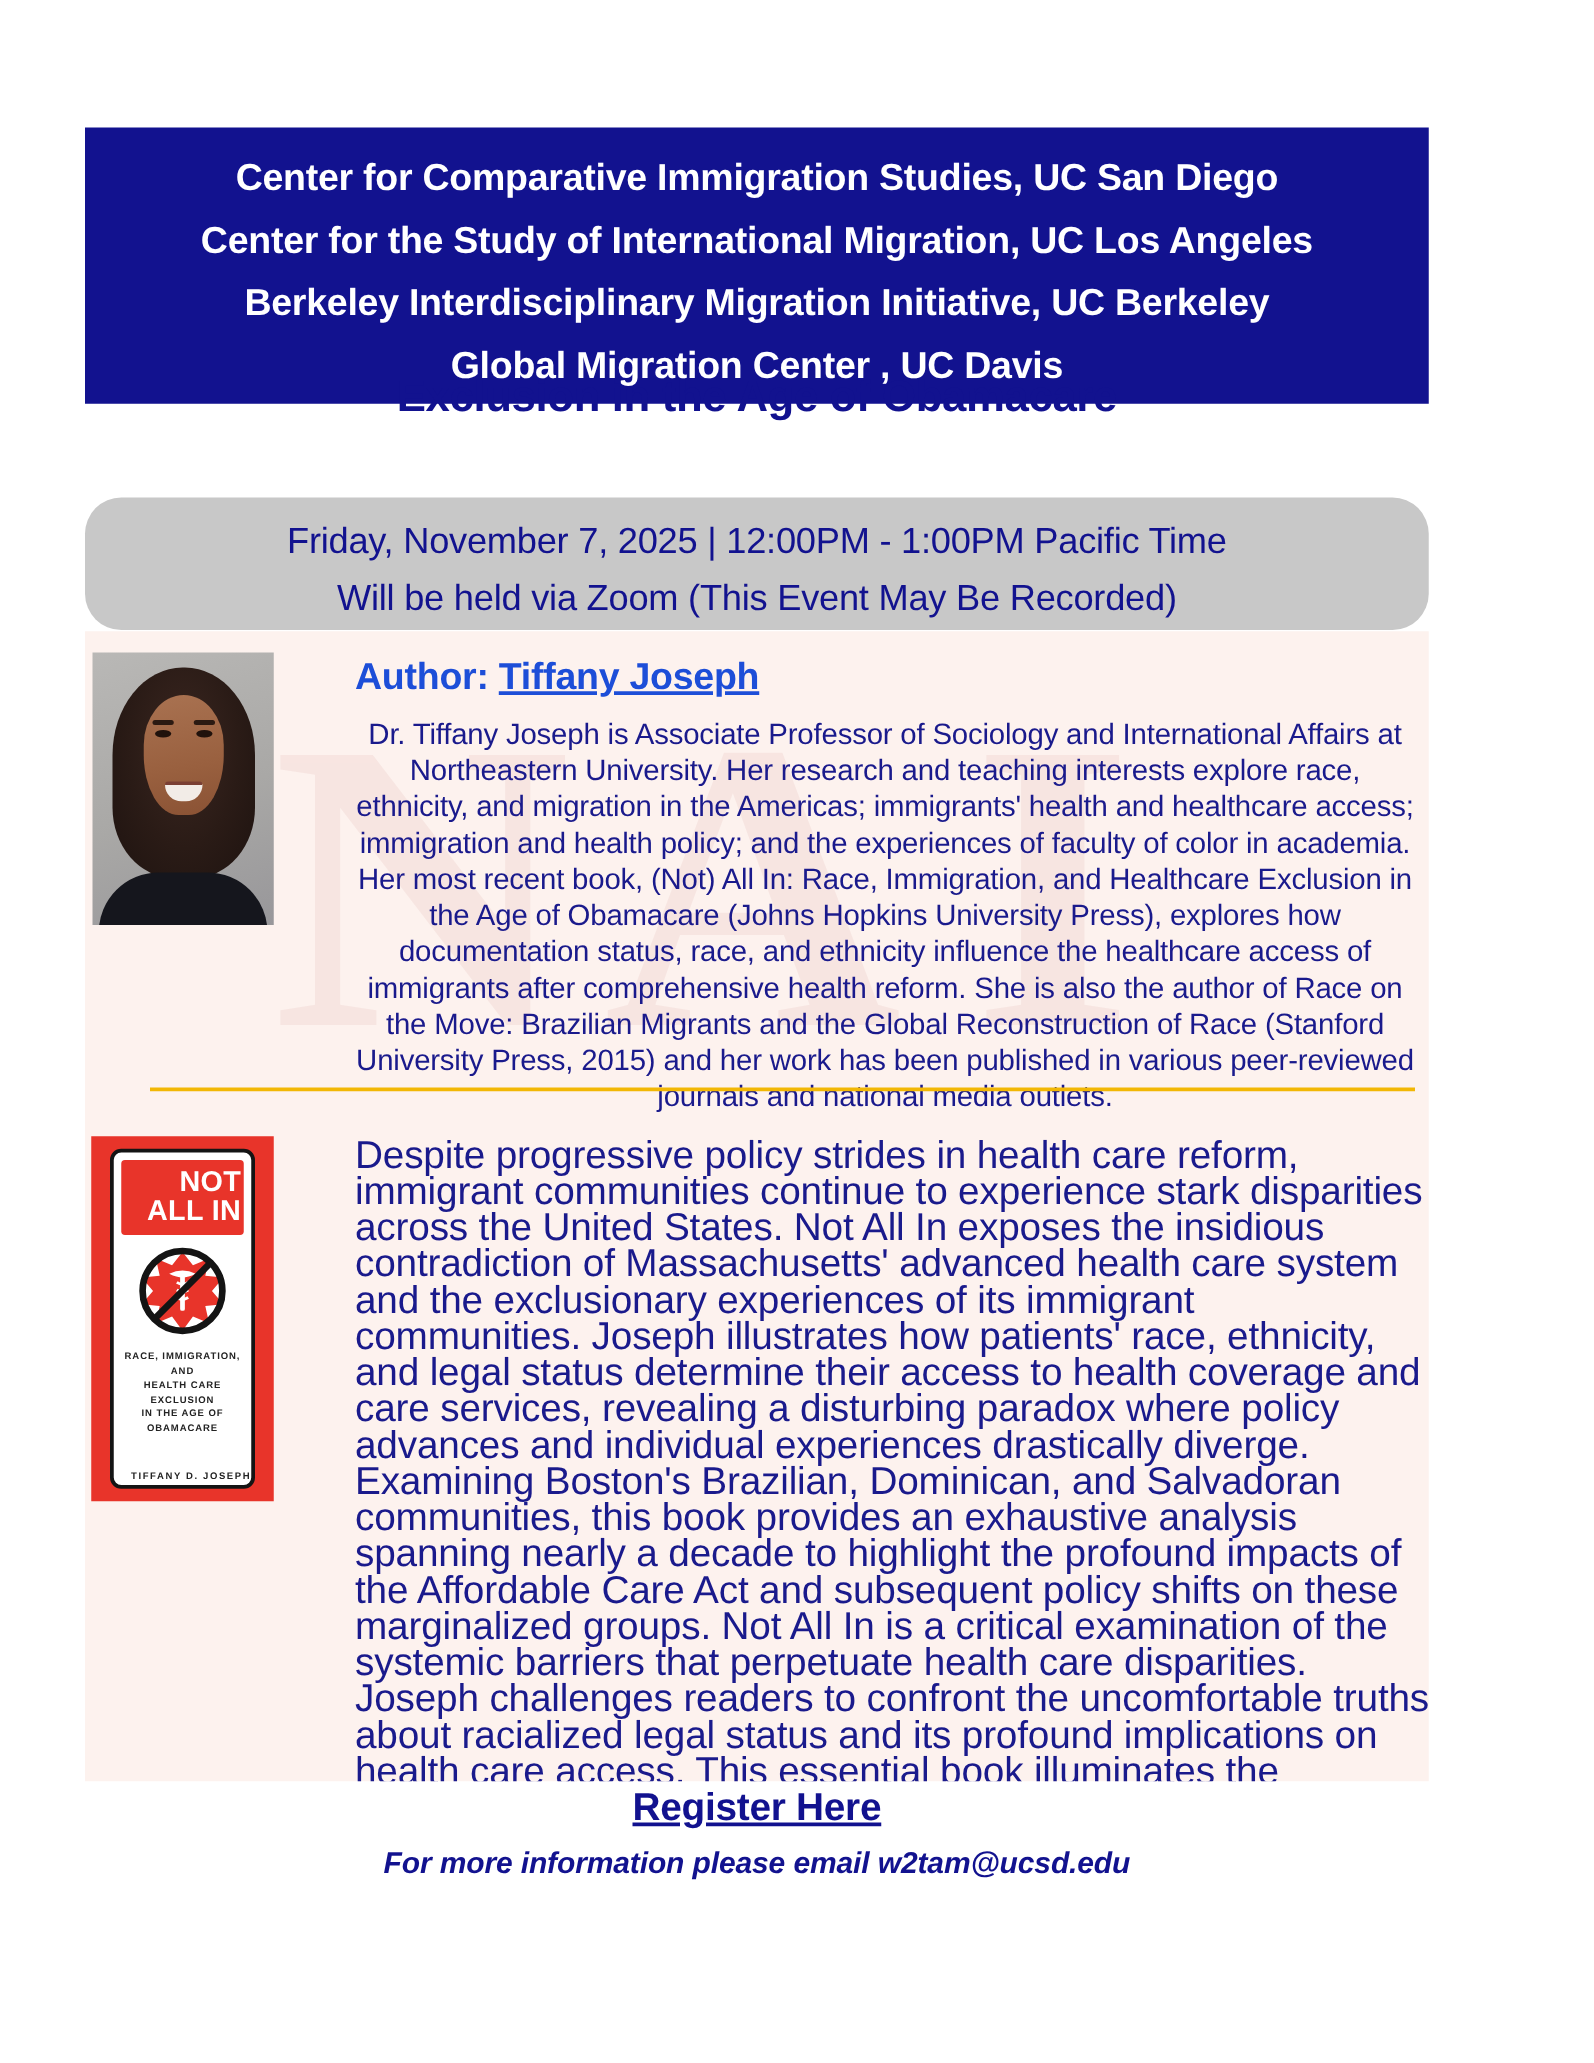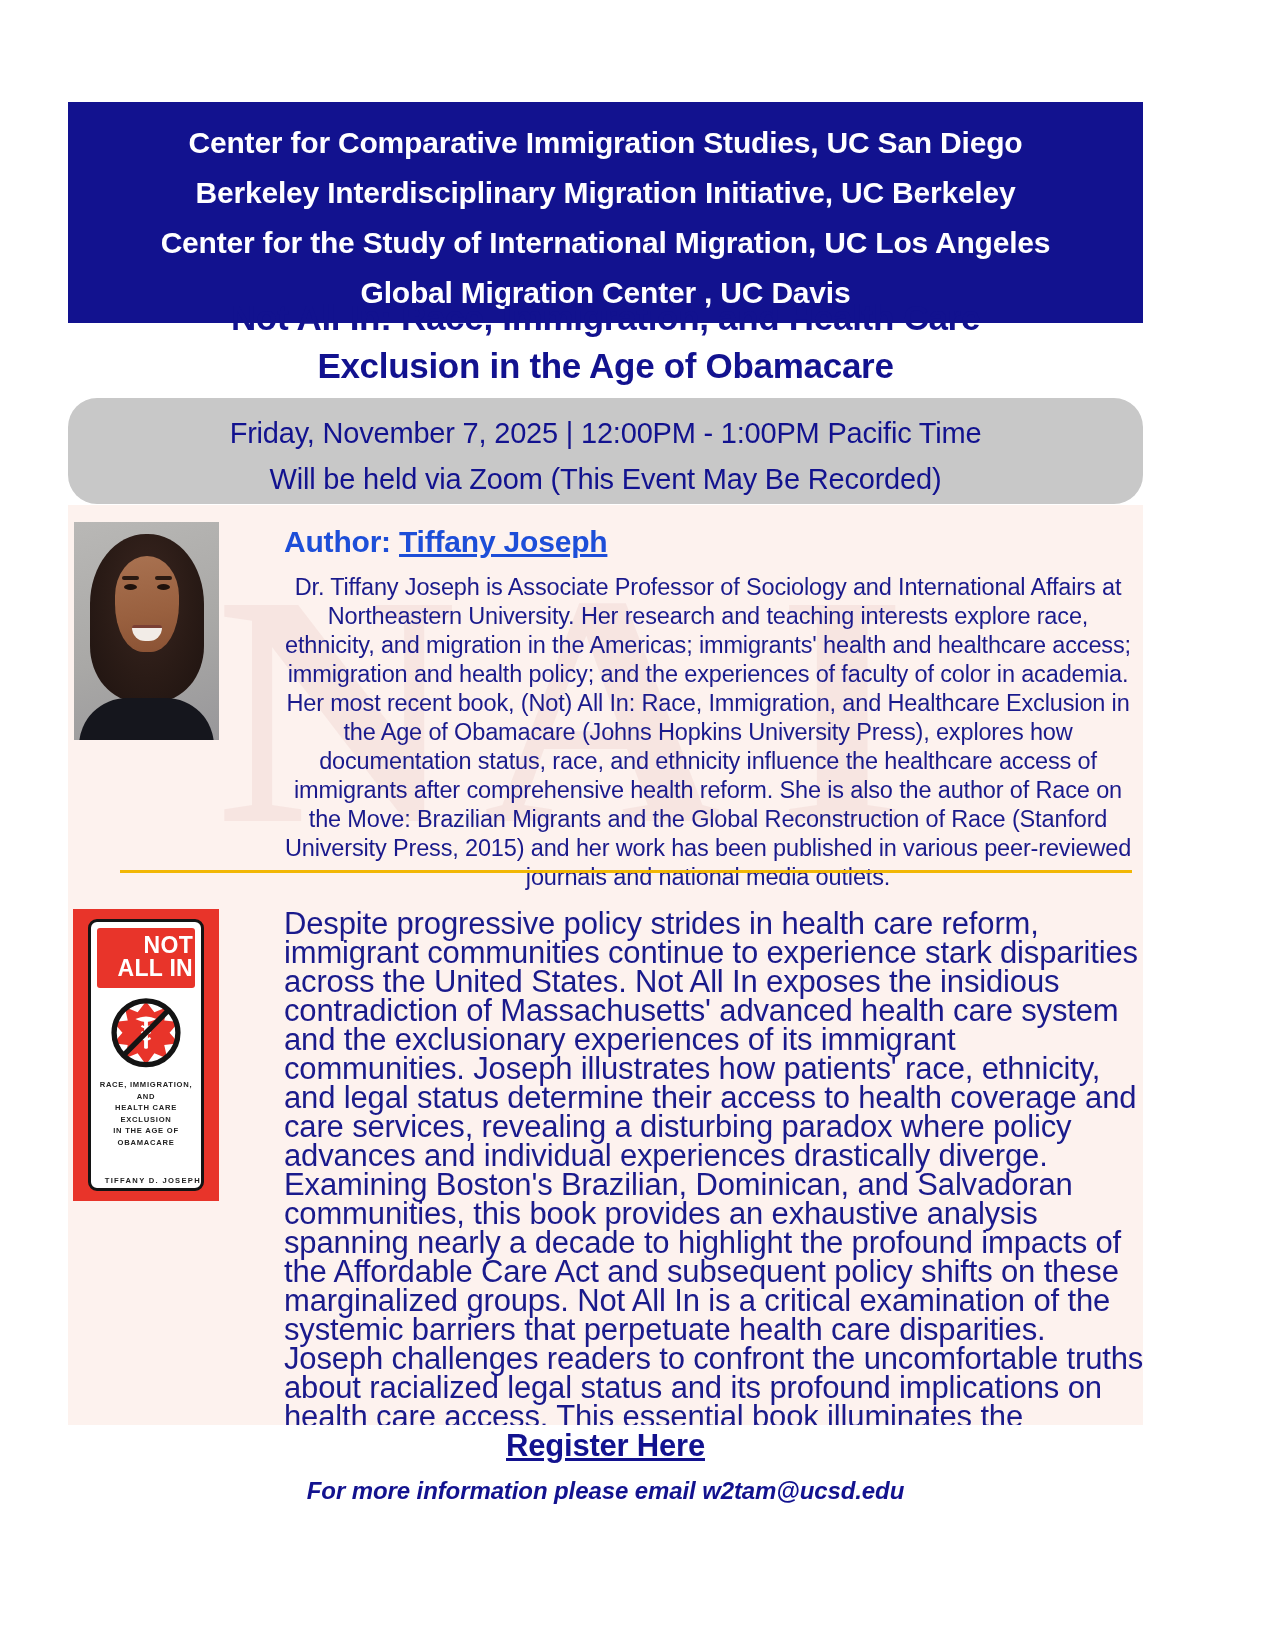--- a/index.html
+++ b/index.html
@@ -308,27 +308,26 @@
     letter-spacing: -0.1px;
   }
 </style>
 </head>
 <body>
 
 <div class="flyer">
 
   <div class="header-banner">
     <div class="header-line">Center for Comparative Immigration Studies, UC San Diego</div>
+    <div class="header-line">Center for the Study of International Migration, UC Los Angeles</div>
     <div class="header-line">Berkeley Interdisciplinary Migration Initiative, UC Berkeley</div>
-    <div class="header-line">Center for the Study of International Migration, UC Los Angeles</div>
     <div class="header-line">Global Migration Center , UC Davis</div>
   </div>
 
   <div class="title-block">
-    <div class="title-line">Not All In: Race, Immigration, and Health Care</div>
     <div class="title-line">Exclusion in the Age of Obamacare</div>
   </div>
 
   <div class="date-bar">
     <div class="date-line">Friday,  November 7, 2025 | 12:00PM - 1:00PM Pacific Time</div>
     <div class="date-line">Will be held via Zoom (This Event May Be Recorded)</div>
   </div>
 
   <div class="content-panel">
 

